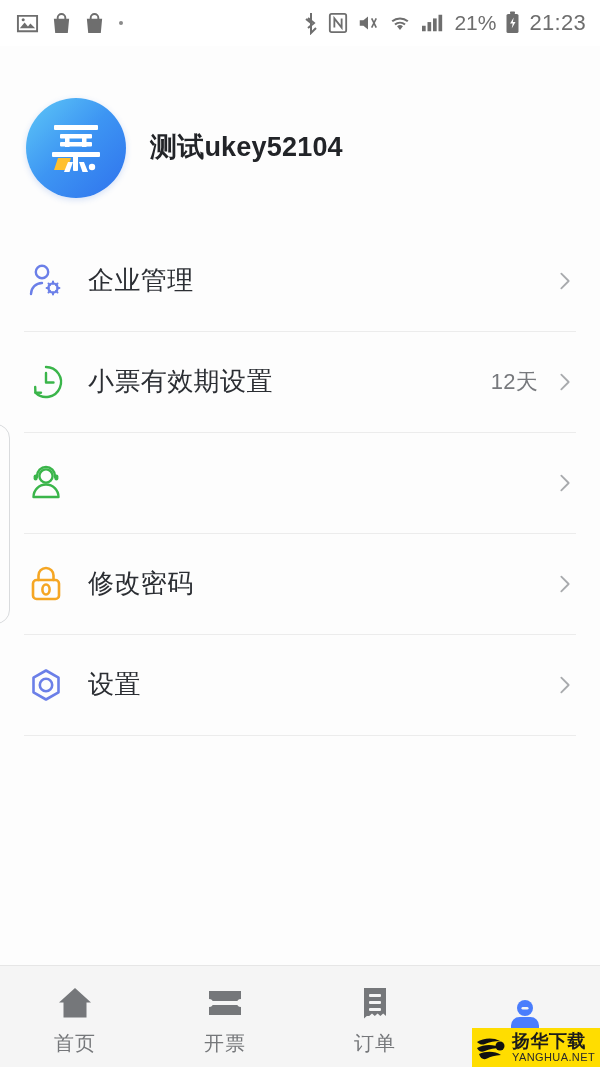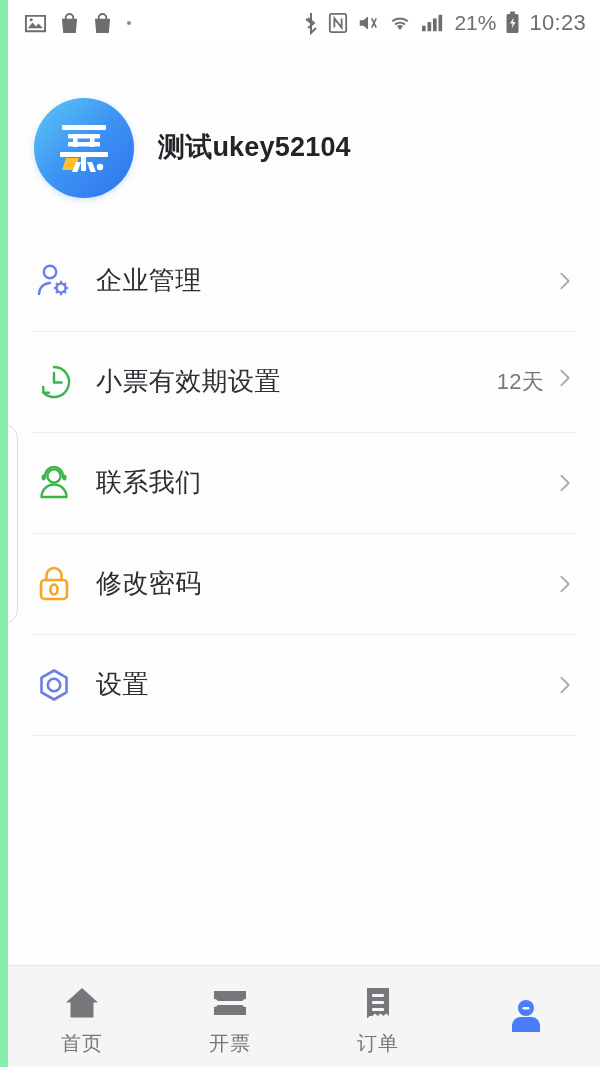--- a/index.html
+++ b/index.html
@@ -6,21 +6,21 @@
   html, body {
     width:600px; height:1067px;
     font-family:"Liberation Sans","DejaVu Sans",sans-serif;
     background:#ffffff;
     overflow:hidden;
   }
   #phone {
     position:relative;
     width:600px; height:1067px;
     background:#86efac;
-    display:flex; flex-direction:column;padding-left:8px;
+    display:flex; flex-direction:column;
   }
 
   
   .statusbar {
     height:46px; flex:0 0 46px;
     background:#ffffff;
     display:flex; align-items:center;
     padding:0 14px 0 16px;
     color:#6e6e6e;
   }
@@ -86,21 +86,21 @@
   }
   .menu-icon {
     width:44px; height:44px; flex:0 0 44px;
     display:flex; align-items:center; justify-content:center;
   }
   .menu-label {
     margin-left:20px;
     font-size:26px; color:#2b2e33; letter-spacing:0.4px;
   }
   .menu-right {
-    margin-left:auto; display:flex; gap:10px;
+    margin-left:auto; display:flex; align-items:center; gap:16px;
   }
   .menu-value {
     font-size:22px; color:#77797d; letter-spacing:0.3px;
   }
   .chev {
     width:22px; height:22px; display:block;
   }
 
   
   .edge-artifact {
@@ -207,21 +207,21 @@
         <rect x="7" y="11" width="4" height="10"></rect>
         <rect x="13" y="7" width="4" height="14"></rect>
         <rect x="19" y="3" width="4" height="18"></rect>
       </svg>
       <span class="sb-pct">21%</span>
       <svg class="sb-icon" width="15" height="24" viewBox="0 0 14 24" fill="#6e6e6e">
         <rect x="1" y="3" width="12" height="19" rx="1.6"></rect>
         <rect x="4.5" y="0.6" width="5" height="2.4" rx="0.8"></rect>
         <path d="M8.2 6.5l-3.6 6h2.6l-1 5 3.8-6.6H7.4z" fill="#ffffff"></path>
       </svg>
-      <span class="sb-time">10:23</span>
+      <span class="sb-time">21:23</span>
     </div>
   </div>
 
   <div class="content">
 
     <div class="edge-artifact"></div>
 
     <div class="profile">
       <div class="app-icon">
         <svg width="68" height="68" viewBox="0 0 68 68">
@@ -290,21 +290,20 @@
       <div class="menu-row">
         <div class="menu-icon">
           <svg width="40" height="40" viewBox="0 0 40 40" fill="none" stroke="#3ab54a" stroke-width="2.4" stroke-linecap="round" stroke-linejoin="round">
             <circle cx="20" cy="13" r="6.6"></circle>
             <path d="M11 14v-1a9 9 0 0 1 18 0v1"></path>
             <rect x="7.6" y="11.4" width="4" height="6" rx="2" fill="#3ab54a" stroke="none"></rect>
             <rect x="28.4" y="11.4" width="4" height="6" rx="2" fill="#3ab54a" stroke="none"></rect>
             <path d="M7.5 34a12.5 12.5 0 0 1 25 0z"></path>
           </svg>
         </div>
-        <div class="menu-label">联系我们</div>
         <div class="menu-right">
           <span class="menu-value"></span>
           <svg class="chev" viewBox="0 0 24 24" fill="none" stroke="#a8aaad" stroke-width="2" stroke-linecap="round" stroke-linejoin="round">
             <path d="M8 4l8 8-8 8"></path>
           </svg>
         </div>
       </div>
 
       <div class="menu-row">
         <div class="menu-icon">
@@ -383,14 +382,29 @@
         <svg width="40" height="40" viewBox="0 0 40 40" fill="#4a7dfc">
           <circle cx="20" cy="12" r="8"></circle>
           <rect x="16.5" y="11" width="7" height="2.6" rx="1.3" fill="#f5f5f5"></rect>
           <path d="M6 36v-6.5A8.5 8.5 0 0 1 14.5 21h11a8.5 8.5 0 0 1 8.5 8.5V36z"></path>
         </svg>
       </div>
       <div class="tab-label"></div>
     </div>
   </div>
 
+  <div class="watermark">
+    <div class="wm-globe">
+      <svg width="34" height="30" viewBox="0 0 34 30" fill="#111111">
+        <path d="M3 15a14 14 0 0 1 28 0 14 14 0 0 1-28 0z" fill="#ffdd00"></path>
+        <path d="M2 9c6-4 16-5 23-1-5 0-11 1-15 3-3 1.5-6 0-8-2z"></path>
+        <path d="M2 15c7-4 17-4 24 0-6 0-12 1-16 3-3.5 1.7-6.5.4-8-3z"></path>
+        <path d="M4 21c7-3 16-3 22 1-6 .4-11 1.6-14 3.4-3 1.7-6.5.6-8-4.4z"></path>
+        <circle cx="25" cy="13" r="4.5"></circle>
+      </svg>
+    </div>
+    <div class="wm-text">
+      <div class="wm-cn">扬华下载</div>
+      <div class="wm-en">YANGHUA.NET</div>
+    </div>
+  </div>
 
 </div>
 
 </body></html>

